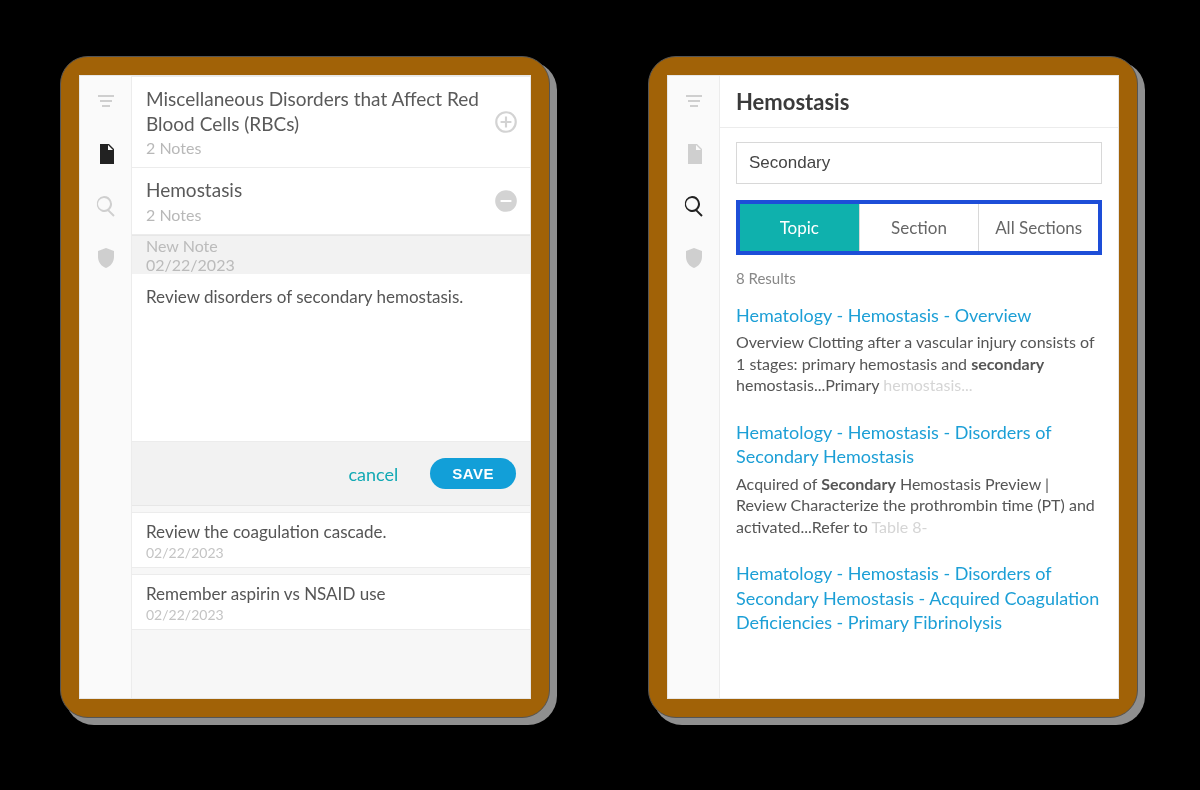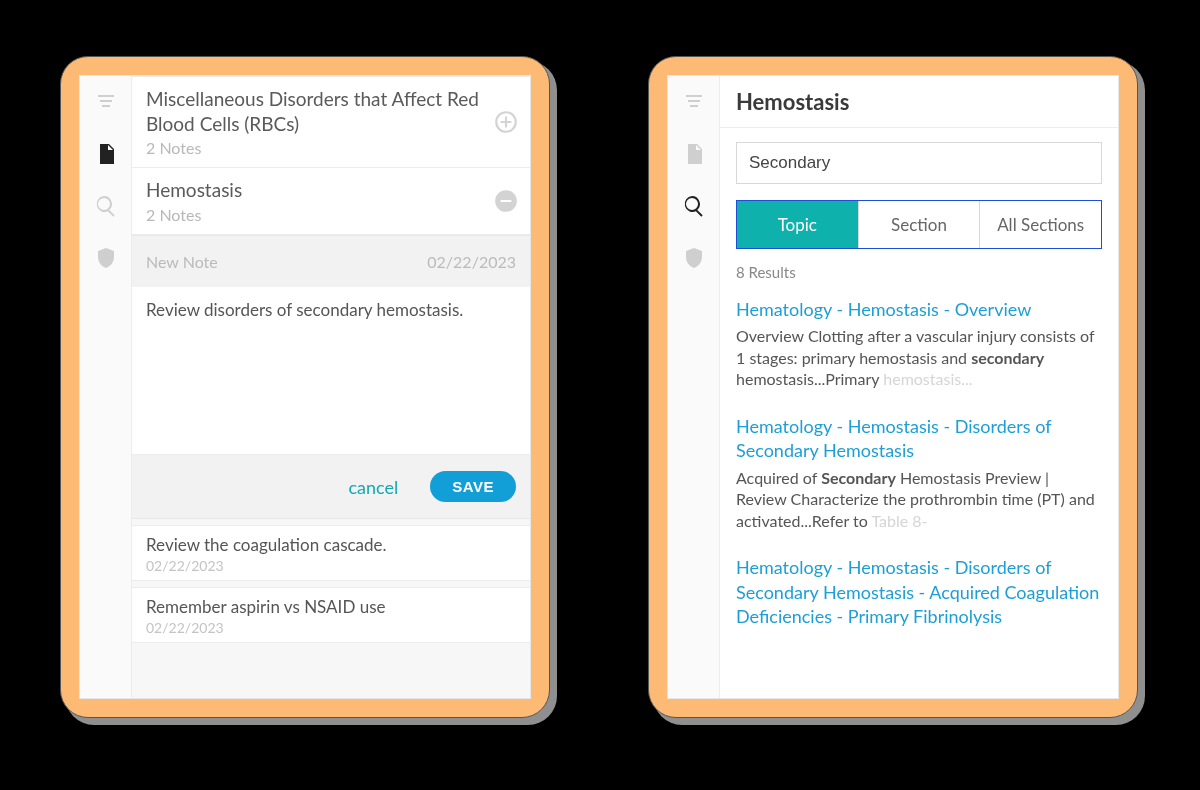--- a/index.html
+++ b/index.html
@@ -7,21 +7,21 @@
     margin: 0;
     background: #000;
     font-family: "Lato", "Helvetica Neue", Arial, sans-serif;
     width: 1200px;
     height: 790px;
     position: relative;
     color: #444;
   }
   .device {
     position: absolute;
-    background: #fdba74;
+    background: #a16207;
     border-radius: 28px;
     box-shadow: 6px 6px 0 1px #8f8f8f;
     border: 1px solid #555;
     overflow: hidden;
   }
   .device .inner {
     position: absolute;
     top: 18px; left: 18px; right: 18px; bottom: 18px;
     border-radius: 0;
     border: 1px solid #e7e7e7;
@@ -65,26 +65,27 @@
     position: absolute;
     right: 10px; top: 50%;
     margin-top: -14px;
     width: 28px; height: 28px;
     display: flex; align-items: center; justify-content: center;
     color: #d3d3d3;
   }
   .circle-btn svg { width: 26px; height: 26px; fill: currentColor; }
   .newnote-bar {
     background: #f2f2f2;
-    padding: 16px 14px;
-    display: flex;
-    justify-content: space-between;
+    padding: 0 14px;
+    display: flex;
+    justify-content: flex-start;
     color: #bbb;
     font-size: 16px;
     border-top: 1px solid #e7e7e7;
+    flex-direction: column;
   }
   .note-editor {
     background: #fff;
     padding: 12px 14px;
     height: 168px;
     color: #555;
     font-size: 17px;
     border-bottom: 1px solid #ececec;
   }
   .editor-actions {
@@ -132,21 +133,21 @@
     width: 100%;
     border: 1px solid #d8d8d8;
     padding: 10px 12px;
     font-size: 17px;
     color: #444;
     background: #fff;
   }
   .scope-segment {
     display: flex;
     margin-top: 16px;
-    border: 1px solid #1d4ed8;
+    border: 4px solid #1d4ed8;
   }
   .scope-segment .seg {
     flex: 1;
     text-align: center;
     padding: 13px 6px;
     font-size: 17px;
     color: #666;
     background: #fff;
     cursor: pointer;
   }

